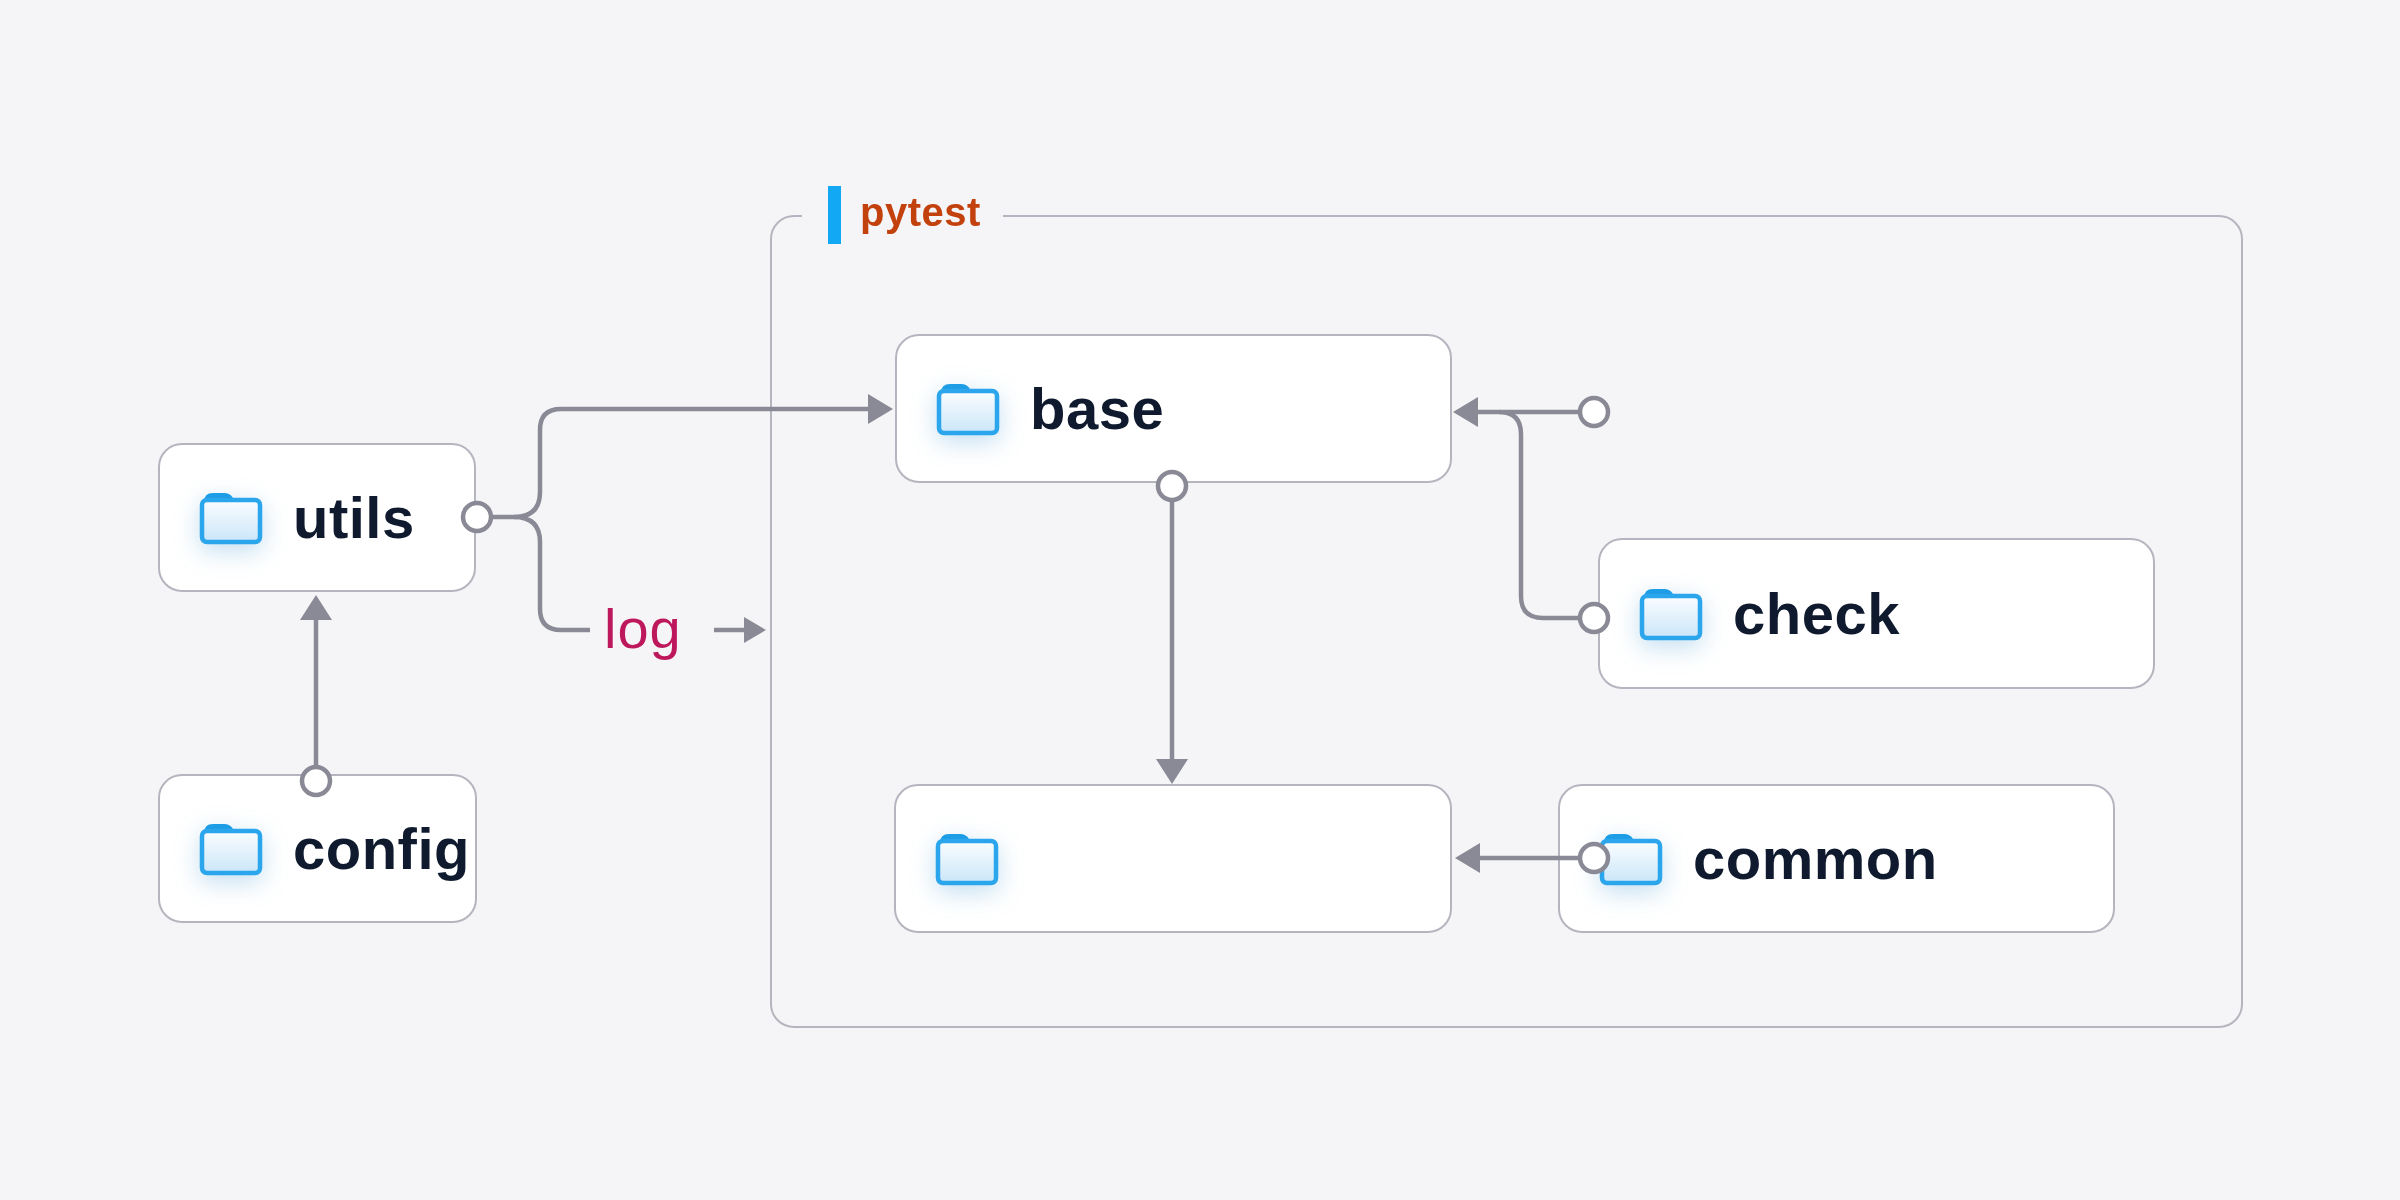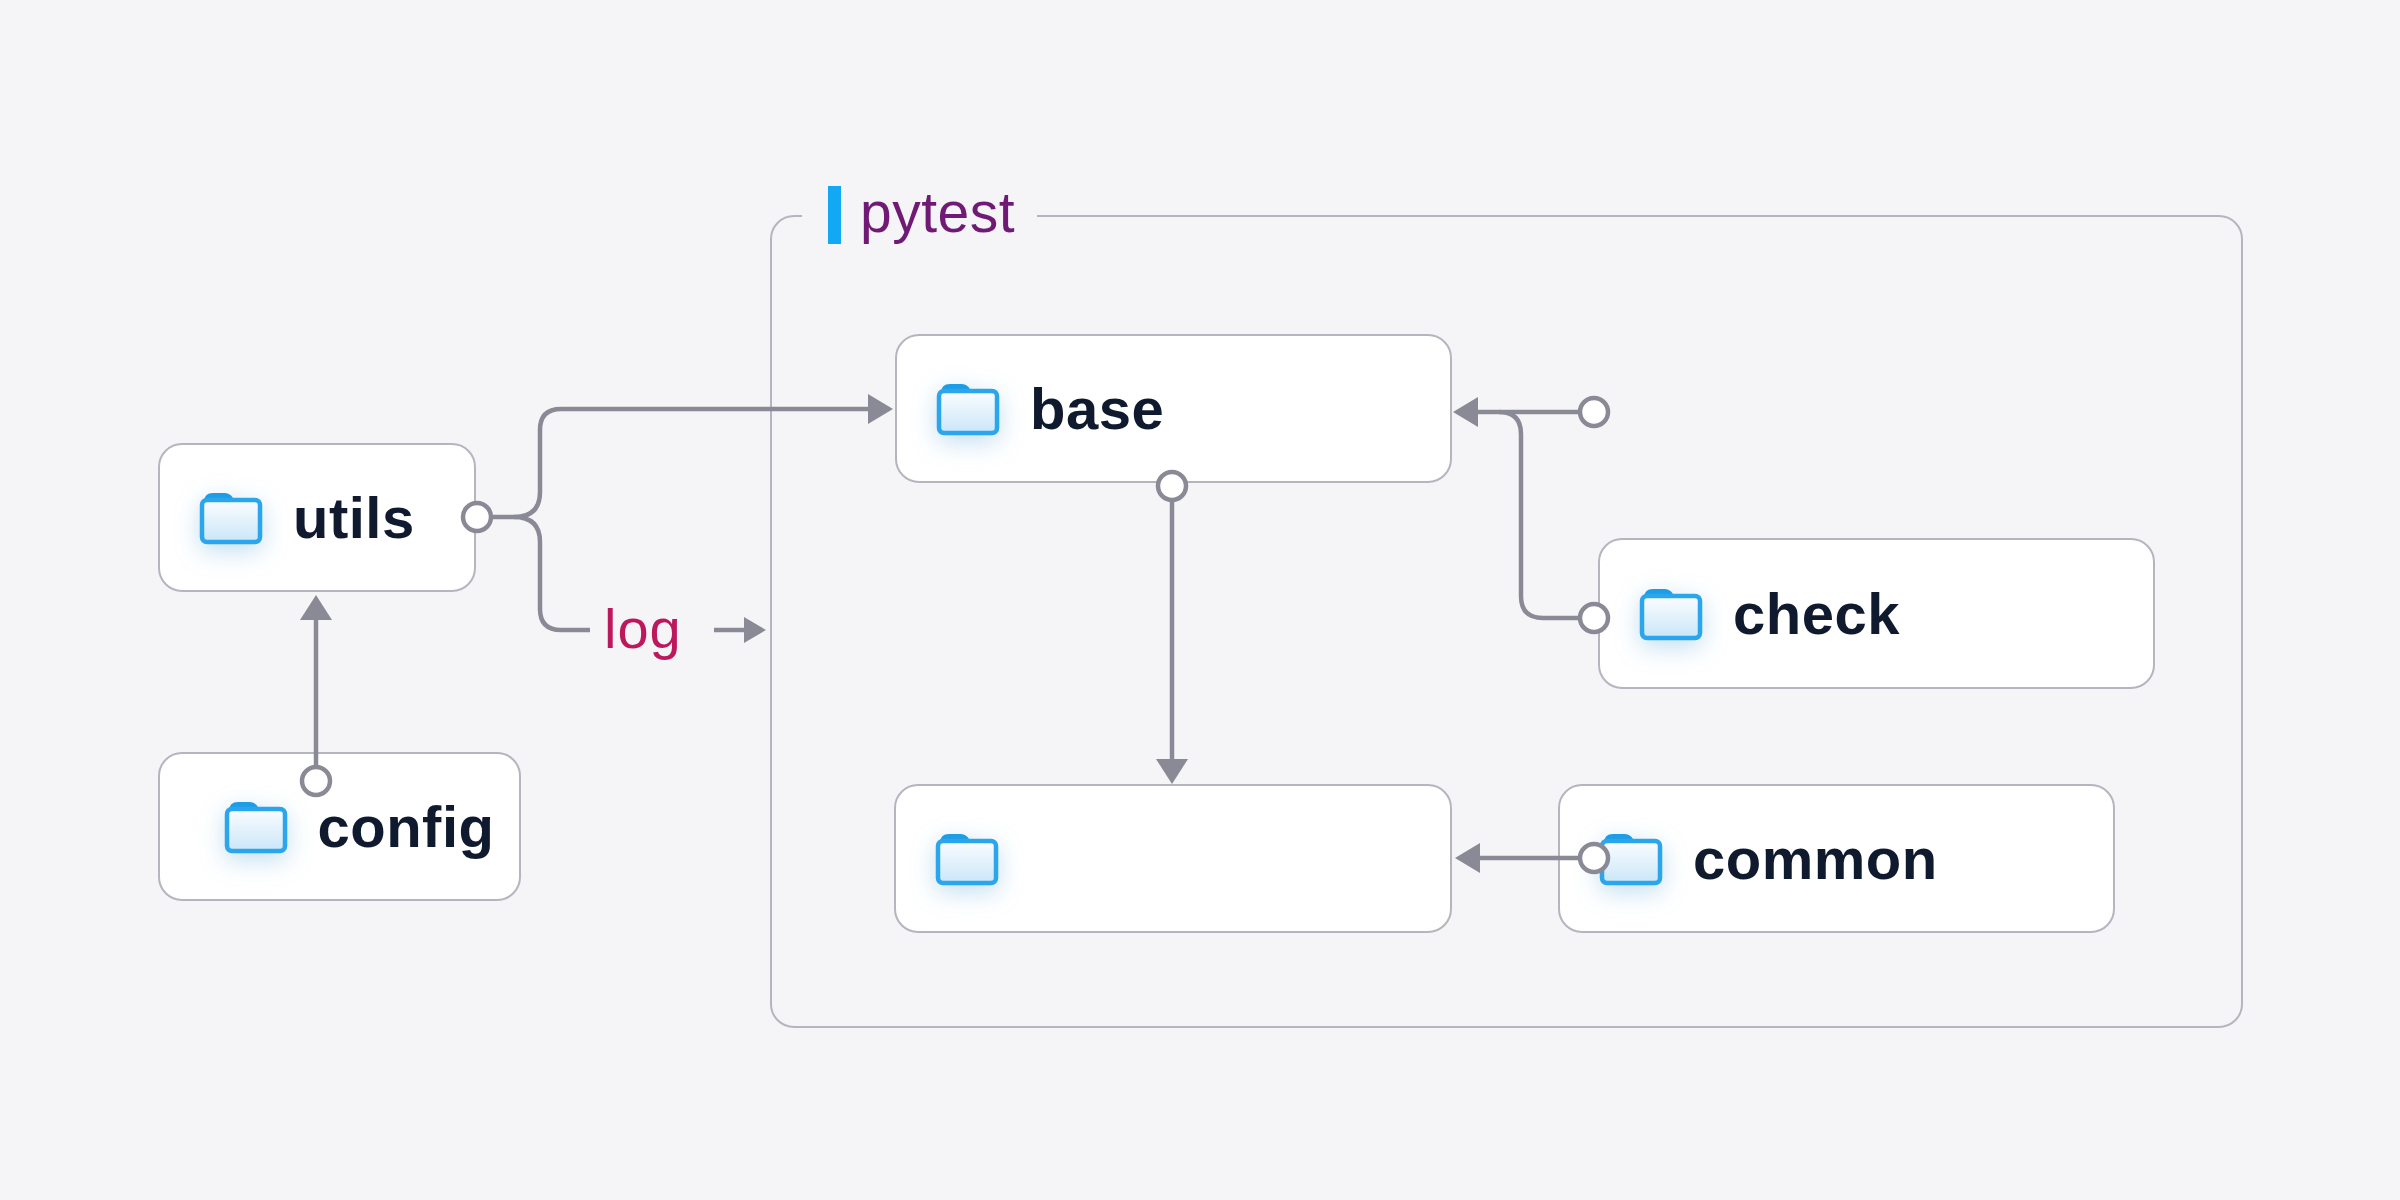--- a/index.html
+++ b/index.html
@@ -27,22 +27,22 @@
     background:#F5F5F7;
     padding:0 22px 0 26px;
     z-index:3;
   }
   .accent-bar{
     width:13px;height:58px;
     background:#12A8F4;
     margin-right:19px;
   }
   .group-label-text{
-    font-size:57px;font-weight:400;
-    color:#701a75;
+    font-size:40px;font-weight:700;
+    color:#c2410c;
     letter-spacing:0.5px;
     line-height:1;
     padding-bottom:6px;
   }
   
   .node{
     position:absolute;
     display:flex;align-items:center;
     background:#FFFFFF;
     border:2.5px solid #B5B5BF;
@@ -57,21 +57,21 @@
     letter-spacing:0.5px;
     margin-left:29px;
     white-space:nowrap;
   }
   .folder{
     width:66px;height:57px;
     flex:0 0 auto;
     filter:drop-shadow(0 7px 12px rgba(43,140,205,0.28));
   }
   .n-utils     {left:158px; top:443px; width:318px; height:149px;}
-  .n-config    {left:158px; top:752px; width:363px; height:149px;justify-content:center;}
+  .n-config    {left:158px; top:774px; width:319px; height:149px;}
   .n-base      {left:895px; top:334px; width:557px; height:149px;}
   .n-pymilvus  {left:1598px;top:334px; width:557px; height:149px;}
   .n-check     {left:1598px;top:538px; width:557px; height:151px;}
   .n-testcases {left:894px; top:784px; width:558px; height:149px;}
   .n-common    {left:1558px;top:784px; width:557px; height:149px;}
   
   .wires{
     position:absolute;left:0;top:0;
     width:2400px;height:1200px;
     z-index:2;

